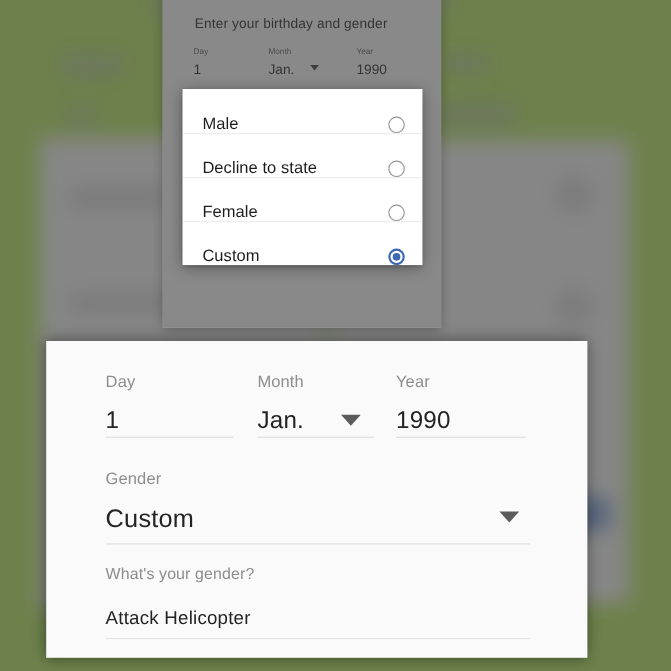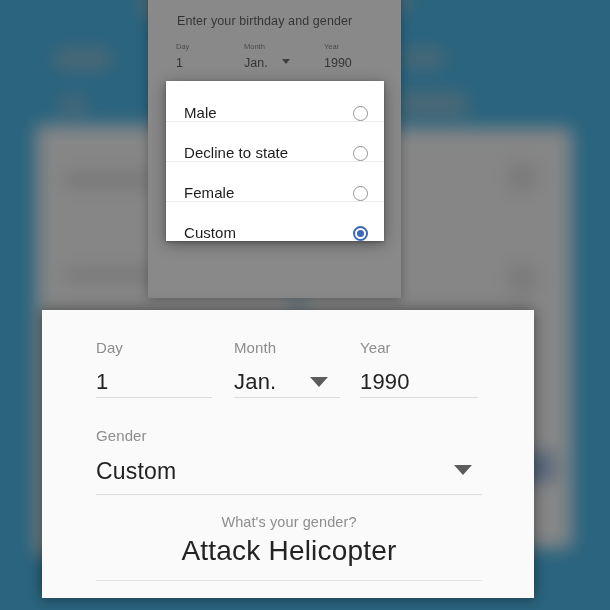--- a/index.html
+++ b/index.html
@@ -17,21 +17,21 @@
     -webkit-font-smoothing: antialiased;
   }
 
   
   #screen {
     position: absolute;
     inset: 0;
     width: 610px;
     height: 610px;
     overflow: hidden;
-    background: #0ea5e9;
+    background: #bef264;
   }
 
   
   .bg-layer {
     position: absolute;
     inset: 0;
     filter: blur(9px);
   }
   .bg-card {
     position: absolute;
@@ -300,35 +300,34 @@
     border-right: 9px solid transparent;
     border-top: 10px solid #5c5c5c;
   }
 
   .row-custom {
     position: absolute;
     left: 54px;
     top: 202px;
     width: 386px;
     height: 78px;
-    text-align: center;
   }
   .row-custom .lab {
     display: block;
     font-size: 14.5px;
     color: #8d8d8d;
     line-height: 20px;
     letter-spacing: .1px;
   }
   .row-custom .val {
     display: block;
-    font-size: 28px;
+    font-size: 17px;
     color: #232323;
     line-height: 32px;
-    margin-top: 3px;
+    margin-top: 14px;
     letter-spacing: .2px;
   }
   .row-custom .underline {
     position: absolute;
     left: 0;
     top: 68px;
     width: 386px;
     height: 1px;
     background: #e4e4e4;
   }

